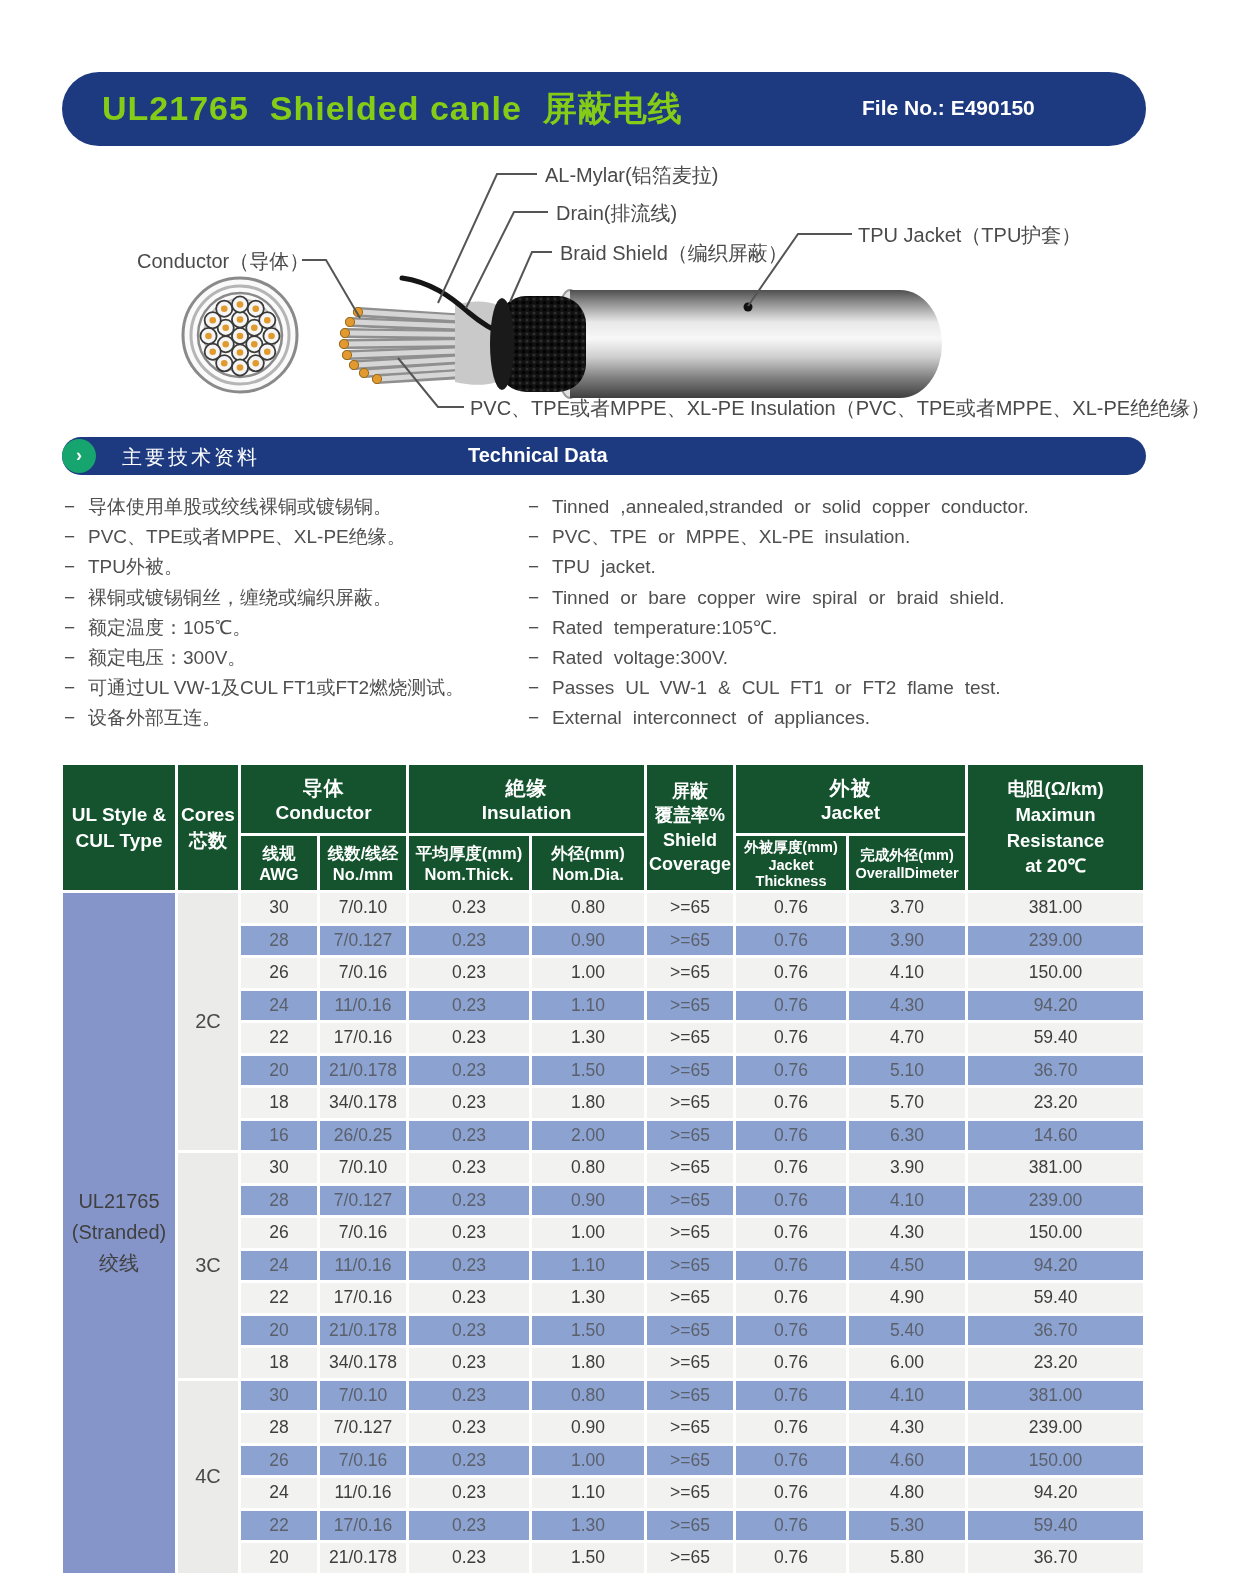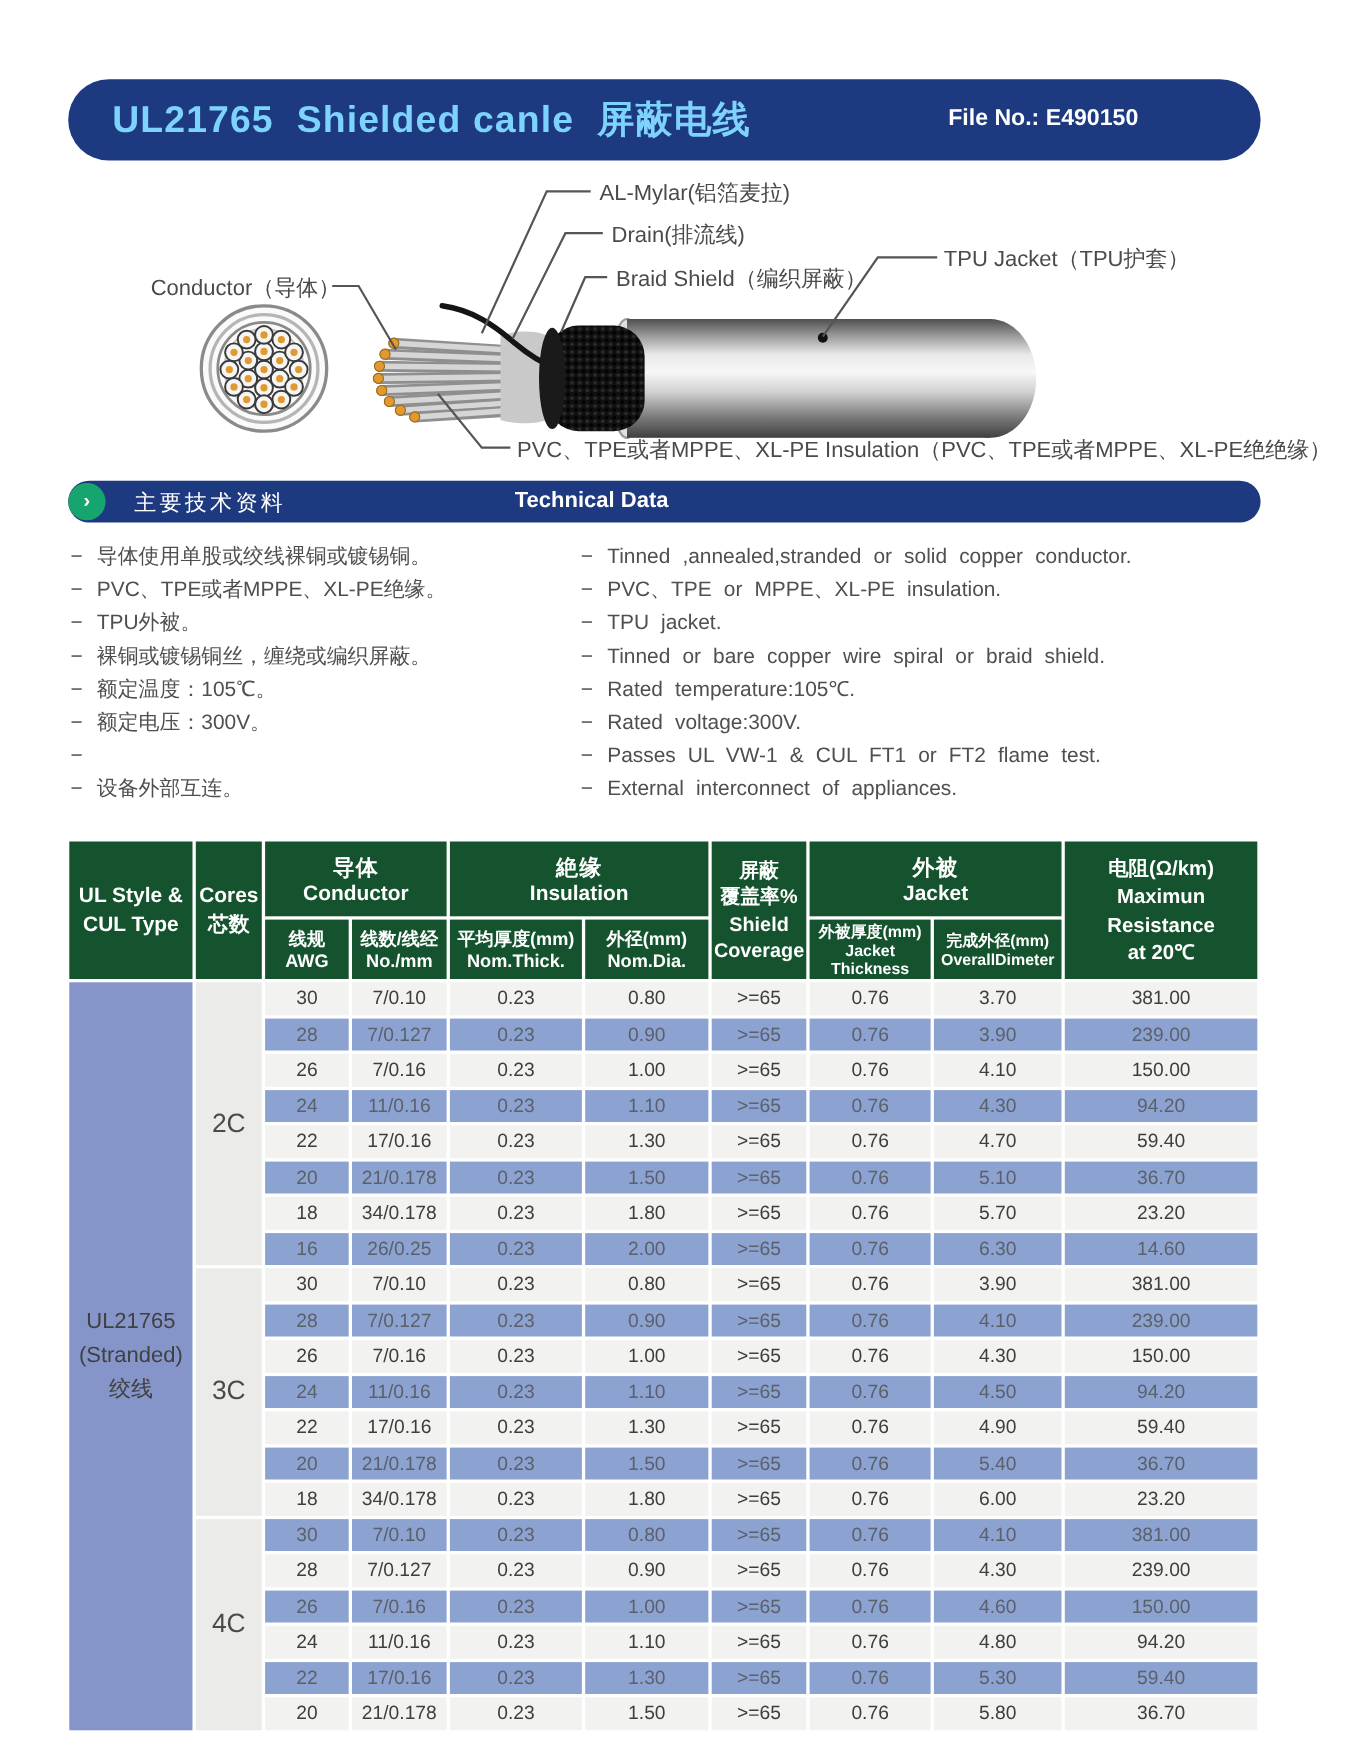--- a/index.html
+++ b/index.html
@@ -6,21 +6,21 @@
   body{
     width:1244px;height:1594px;position:relative;background:#ffffff;
     font-family:"Liberation Sans", sans-serif;overflow:hidden;
   }
   
   .header-pill{
     position:absolute;left:62px;top:72px;width:1084px;height:74px;
     background:#1d3a80;border-radius:38px;display:flex;align-items:center;
   }
   .header-title{
-    margin-left:40px;font-size:34px;font-weight:bold;color:#7dd3fc;
+    margin-left:40px;font-size:34px;font-weight:bold;color:#84cc16;
     letter-spacing:1px;white-space:pre;
   }
   .header-fileno{
     position:absolute;left:800px;top:24px;font-size:21px;font-weight:bold;color:#ffffff;
     white-space:pre;
   }
   
   .diagram{position:absolute;left:0;top:150px;width:1167px;height:292px;}
   .diagram svg{position:absolute;left:0;top:0;}
   .dlabel{position:absolute;font-size:20px;color:#4a4a4a;white-space:nowrap;z-index:2;}
@@ -56,21 +56,21 @@
   .h-en{font-size:19px;}
   .s-zh{font-size:16.5px;}
   .s-en{font-size:16.5px;}
   .s-sm .s-zh,.s-sm .s-en{font-size:14.5px;}
   .sh-line{font-size:18px;line-height:1.35;}
   .rs-line{font-size:18.5px;line-height:1.4;}
   .ul-line{font-size:19px;line-height:1.35;}
   td.data-cell{height:27.5px;text-align:center;font-size:17.5px;vertical-align:middle;}
   td.white{background:#f2f2f0;color:#3e3e3e;}
   td.blue{background:#8ca3d2;color:#5b606b;}
-  td.cores-cell{background:#ebebe9;color:#4a4a4a;font-size:24px;text-align:center;vertical-align:middle;}
+  td.cores-cell{background:#ebebe9;color:#4a4a4a;font-size:20px;text-align:center;vertical-align:middle;}
   td.ul-cell{background:#8595c9;color:#404040;text-align:center;vertical-align:middle;}
   td.ul-cell div{font-size:20px;line-height:1.55;}
 </style>
 </head>
 <body>
 
 <div class="header-pill">
   <div class="header-title">UL21765  Shielded canle  屏蔽电线</div>
   <div class="header-fileno">File No.: E490150</div>
 </div>
@@ -227,20 +227,21 @@
     <div class="feature">
       <span class="dash">−</span>
       <span>额定温度：105℃。</span>
     </div>
     <div class="feature">
       <span class="dash">−</span>
       <span>额定电压：300V。</span>
     </div>
     <div class="feature">
       <span class="dash">−</span>
+      <span>可通过UL VW-1及CUL FT1或FT2燃烧测试。</span>
     </div>
     <div class="feature">
       <span class="dash">−</span>
       <span>设备外部互连。</span>
     </div>
   </div>
 <div class="features en" id="features-en">
     <div class="feature">
       <span class="dash">−</span>
       <span>Tinned ,annealed,stranded or solid copper conductor.</span>

